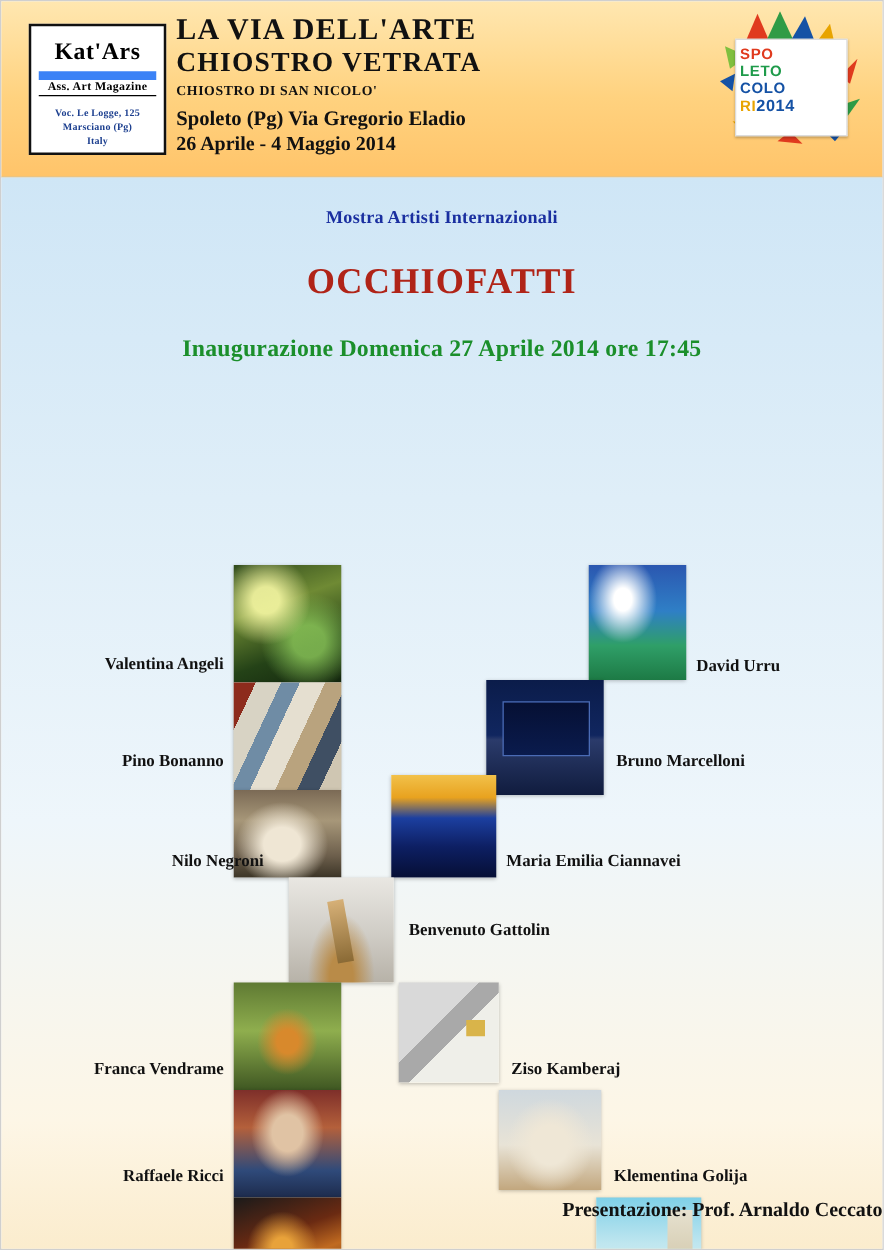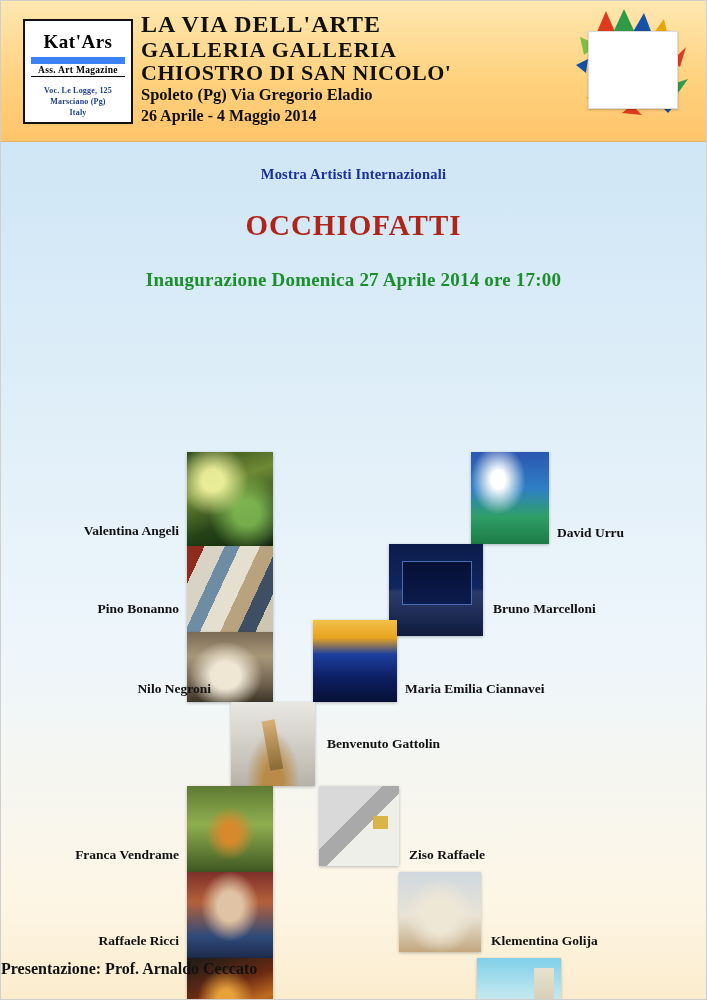--- a/index.html
+++ b/index.html
@@ -85,21 +85,21 @@
     letter-spacing: 1px;
     line-height: 26px;
   }
   .h-line2 {
     font-size: 22px;
     font-weight: bold;
     letter-spacing: 1px;
     line-height: 25px;
   }
   .h-line3 {
-    font-size: 22px;
+    font-size: 11px;
     font-weight: bold;
     letter-spacing: 0.5px;
     line-height: 22px;
     font-family: Liberation Serif, serif;
   }
   .h-line4 {
     font-size: 16.5px;
     font-weight: bold;
     line-height: 21px;
   }
@@ -184,21 +184,21 @@
     font-weight: bold;
     color: #1b8f2b;
     letter-spacing: 0.2px;
   }
 
   .presentation {
     position: absolute;
     left: 0;
     right: 0;
     bottom: 22px;
-    text-align: left;
+    text-align: right;
     font-size: 16px;
     font-weight: bold;
     color: #111;
   }
 
   
   .gallery {
     position: absolute;
     left: 0;
     top: 300px;
@@ -352,49 +352,57 @@
       <div class="logo-sub">Ass. Art Magazine</div>
       <div class="logo-addr">
         <div>Voc. Le Logge, 125</div>
         <div>Marsciano (Pg)</div>
         <div>Italy</div>
       </div>
     </div>
 
     <div class="header-center">
       <div class="h-line1">LA VIA DELL'ARTE</div>
-      <div class="h-line2">GALLERIA GALLERIA</div>
+      <div class="h-line2">CHIOSTRO VETRATA</div>
       <div class="h-line3">CHIOSTRO DI SAN NICOLO'</div>
       <div class="h-line4">Spoleto (Pg) Via Gregorio Eladio</div>
       <div class="h-line5">26 Aprile - 4 Maggio 2014</div>
     </div>
 
     <div class="sc-logo">
       <svg width="112" height="112" viewBox="0 0 112 112">
         <polygon points="18,30 30,2 42,30" fill="#e03a1e"></polygon>
         <polygon points="36,26 48,0 60,26" fill="#2f9b46"></polygon>
         <polygon points="54,28 68,4 78,30" fill="#1552a5"></polygon>
         <polygon points="72,32 88,10 94,36" fill="#e8a400"></polygon>
         <polygon points="8,46 4,28 22,36" fill="#7fbf3f"></polygon>
         <polygon points="96,52 110,38 104,58" fill="#e03a1e"></polygon>
         <polygon points="10,64 0,56 12,50" fill="#1552a5"></polygon>
         <polygon points="100,74 112,70 102,84" fill="#2f9b46"></polygon>
         <polygon points="20,98 10,88 28,90" fill="#e8a400"></polygon>
         <polygon points="86,98 102,92 92,104" fill="#1552a5"></polygon>
         <polygon points="46,104 56,96 66,106" fill="#e03a1e"></polygon>
       </svg>
       <div class="sc-card"></div>
+      <div class="sc-text">
+        <div><span class="c1">SPO</span></div>
+        <div><span class="c2">LETO</span></div>
+        <div><span class="c3">COLO</span></div>
+        <div>
+          <span class="c4">RI</span><span class="sc-year">2014</span>
+        </div>
+      </div>
     </div>
   </div>
 
   <div class="content">
 
     <div class="subtitle">Mostra Artisti Internazionali</div>
     <div class="title">OCCHIOFATTI</div>
-    <div class="opening">Inaugurazione Domenica 27 Aprile 2014 ore 17:00</div>
+    <div class="opening">Inaugurazione Domenica 27 Aprile 2014 ore 17:45</div>
 
     <div class="gallery">
 
       <div class="art-item">
         <div class="thumb art-angeli" style="left:186px; top:10px; width:86px; height:94px;"></div>
         <div class="name left" style="left:0px; top:82px; width:178px;">Valentina Angeli</div>
       </div>
 
       <div class="art-item">
         <div class="thumb art-urru" style="left:470px; top:10px; width:78px; height:92px;"></div>
@@ -426,21 +434,21 @@
         <div class="name right" style="left:326px; top:295px; width:220px;">Benvenuto Gattolin</div>
       </div>
 
       <div class="art-item">
         <div class="thumb art-vendrame" style="left:186px; top:344px; width:86px; height:86px;"></div>
         <div class="name left" style="left:0px; top:406px; width:178px;">Franca Vendrame</div>
       </div>
 
       <div class="art-item">
         <div class="thumb art-kamberaj" style="left:318px; top:344px; width:80px; height:80px;"></div>
-        <div class="name right" style="left:408px; top:406px; width:200px;">Ziso Raffaele</div>
+        <div class="name right" style="left:408px; top:406px; width:200px;">Ziso Kamberaj</div>
       </div>
 
       <div class="art-item">
         <div class="thumb art-ricci" style="left:186px; top:430px; width:86px; height:86px;"></div>
         <div class="name left" style="left:0px; top:492px; width:178px;">Raffaele Ricci</div>
       </div>
 
       <div class="art-item">
         <div class="thumb art-golija" style="left:398px; top:430px; width:82px; height:80px;"></div>
         <div class="name right" style="left:490px; top:492px; width:210px;">Klementina Golija</div>

